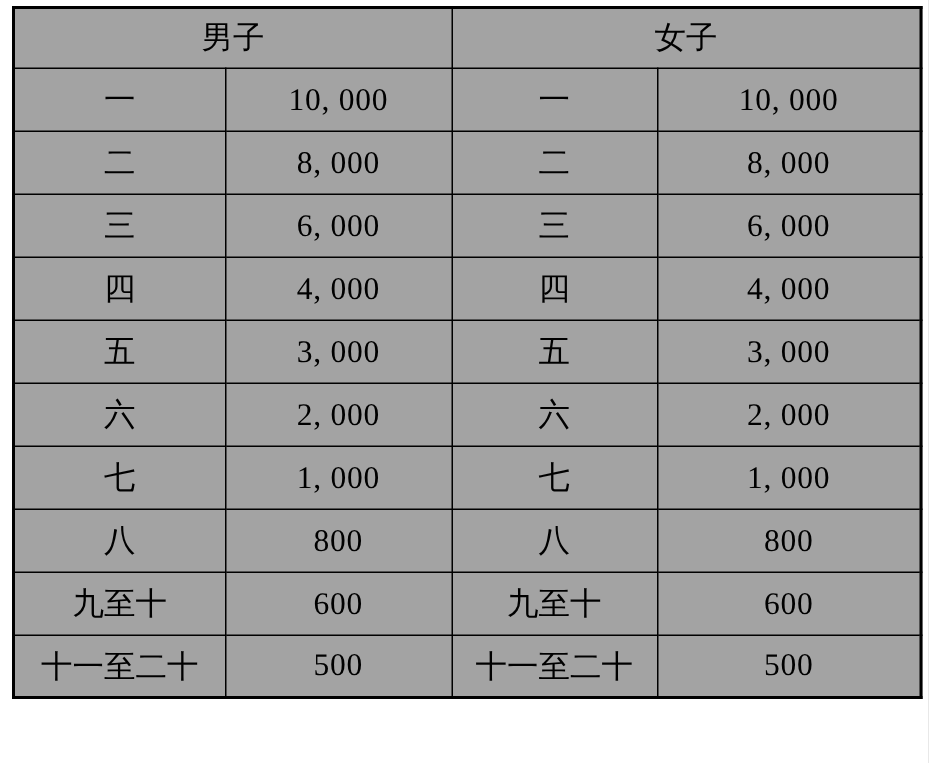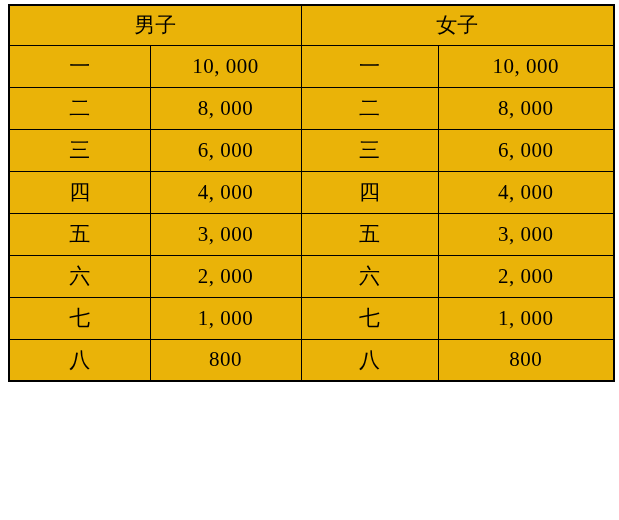--- a/index.html
+++ b/index.html
@@ -13,21 +13,21 @@
     overflow: hidden;
     font-family: "Liberation Serif", "DejaVu Serif", serif;
     color: #000000;
   }
   table.prize-table {
     border-collapse: collapse;
     table-layout: fixed;
     width: 605px;
     margin: 4px 0 0 8px;
     border: 2px solid #000000;
-    background: #eab308;
+    background: #a3a3a3;
   }
   table.prize-table th,
   table.prize-table td {
     border: 1px solid #000000;
     text-align: center;
     vertical-align: middle;
     font-weight: normal;
     font-size: 21px;
     padding: 0;
     overflow: hidden;
@@ -95,14 +95,26 @@
       <td class="prize-cell">1, 000</td>
       <td class="rank-cell">七</td>
       <td class="prize-cell">1, 000</td>
     </tr>
     <tr class="data-row">
       <td class="rank-cell">八</td>
       <td class="prize-cell">800</td>
       <td class="rank-cell">八</td>
       <td class="prize-cell">800</td>
     </tr>
+    <tr class="data-row">
+      <td class="rank-cell">九至十</td>
+      <td class="prize-cell">600</td>
+      <td class="rank-cell">九至十</td>
+      <td class="prize-cell">600</td>
+    </tr>
+    <tr class="data-row">
+      <td class="rank-cell">十一至二十</td>
+      <td class="prize-cell">500</td>
+      <td class="rank-cell">十一至二十</td>
+      <td class="prize-cell">500</td>
+    </tr>
   </tbody>
 </table>
 
 </body></html>

